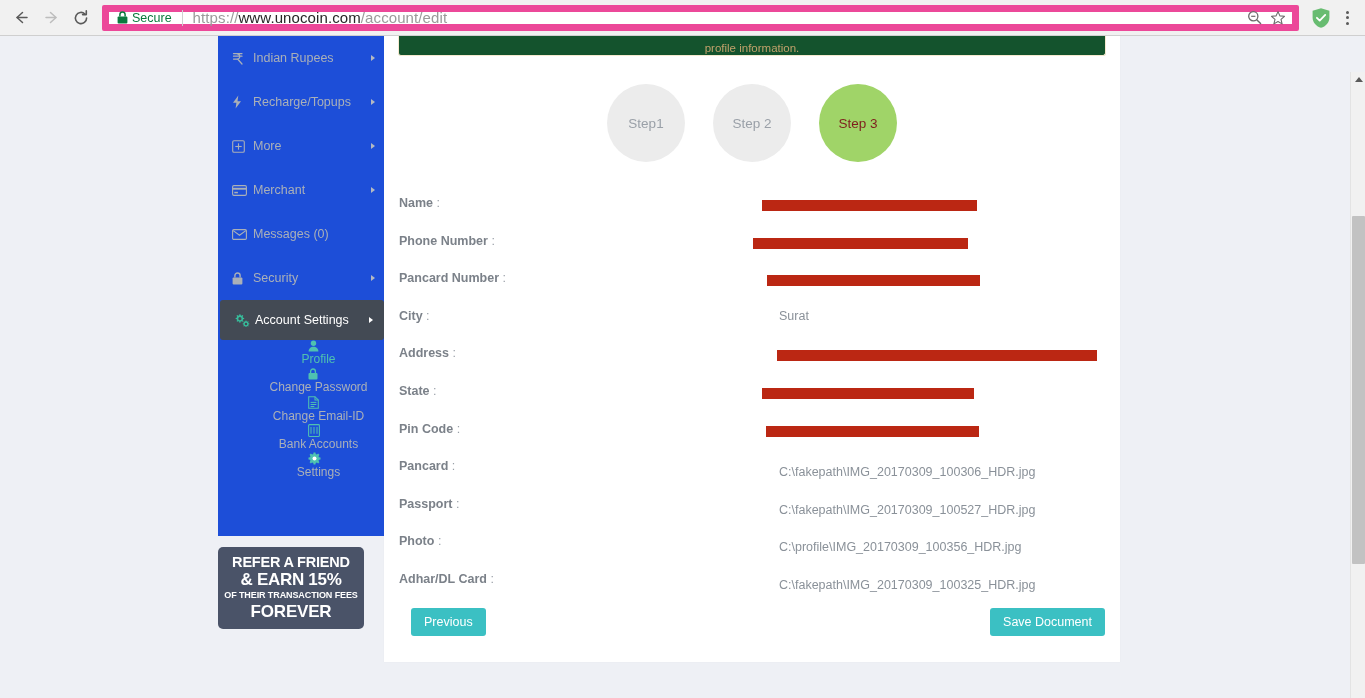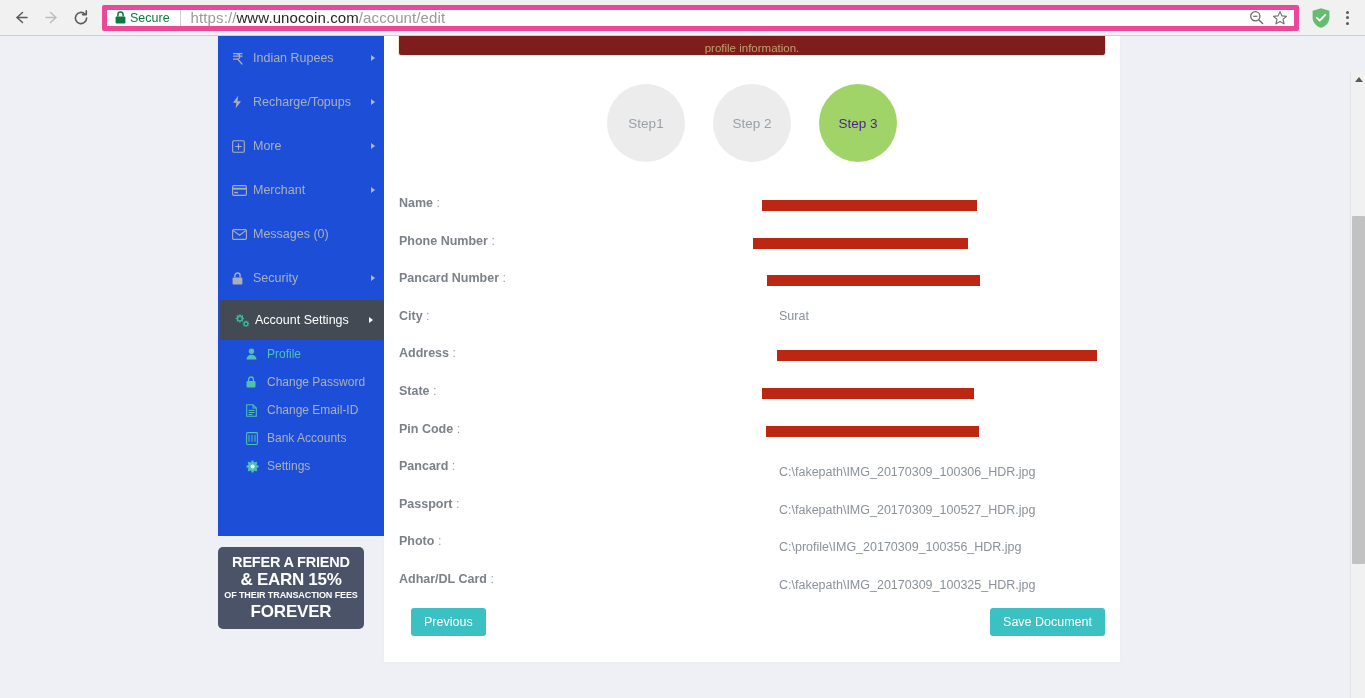--- a/index.html
+++ b/index.html
@@ -26,21 +26,21 @@
     flex: none;
   }
   .nav-btn.disabled { color: #bdbdbd; }
   .nav-btn:first-child { margin-left: 6px; }
 
   #omnibox {
     flex: 1 1 auto;
     height: 26px;
     margin: 0 8px 0 6px;
     background: #ffffff;
-    border: 5px solid #ec4899;
+    border: 7px solid #ec4899;
     border-radius: 2px;
     display: flex; align-items: center;
     padding: 0 6px 0 8px;
     min-width: 0;
   }
   #lock-icon { display: flex; align-items: center; flex: none; }
   #secure-label {
     color: #0b7a3e;
     font-size: 12.5px;
     margin-left: 4px;
@@ -120,20 +120,21 @@
   .side-item.active .si-icon { color: #37bc9b; }
   .side-item.active .si-caret { border-left-color: #ffffff; }
 
   .sub-item {
     height: 28px;
     display: flex; align-items: center;
     padding-left: 28px;
     font-size: 12px;
     color: #aab0b8;
     white-space: nowrap;
+    flex-direction: column;
   }
   .sub-item .sub-icon {
     width: 16px; flex: none; display: flex; align-items: center;
     color: #4fc1b0;
   }
   .sub-item .sub-label { margin-left: 5px; }
   .sub-item.current .sub-label { color: #4fc1b0; }
 
   #logout-item {
     height: 34px;
@@ -167,21 +168,21 @@
   #main-card {
     position: absolute; left: 384px; top: -6px;
     width: 736px;
     height: 632px;
     background: #ffffff;
     box-shadow: 0 0 1px rgba(0,0,0,0.06);
   }
   #alert-box {
     position: absolute; left: 14px; top: 0px;
     width: 708px; height: 26px;
-    background: #7f1d1d;
+    background: #14532d;
     border: 1px solid #f5e9cf;
     border-top: none;
     border-radius: 0 0 3px 3px;
     color: #c0a16b;
     font-size: 11.5px;
     text-align: center;
     padding-top: 12px;
   }
 
   
@@ -189,21 +190,21 @@
     position: absolute; left: 0; right: 0; top: 54px;
     display: flex; justify-content: center; gap: 28px;
   }
   .step-circle {
     width: 78px; height: 78px; border-radius: 50%;
     display: flex; align-items: center; justify-content: center;
     font-size: 13.5px;
     background: #ececec;
     color: #9aa0a8;
   }
-  .step-circle.done { background: #a0d468; color: #4c1d95; }
+  .step-circle.done { background: #a0d468; color: #7f1d1d; }
 
   
   #form-rows {
     position: absolute; left: 15px; top: 164px; right: 15px;
   }
   .frow {
     display: flex; align-items: flex-start;
     height: 37.6px;
     gap: 12px;
   }

